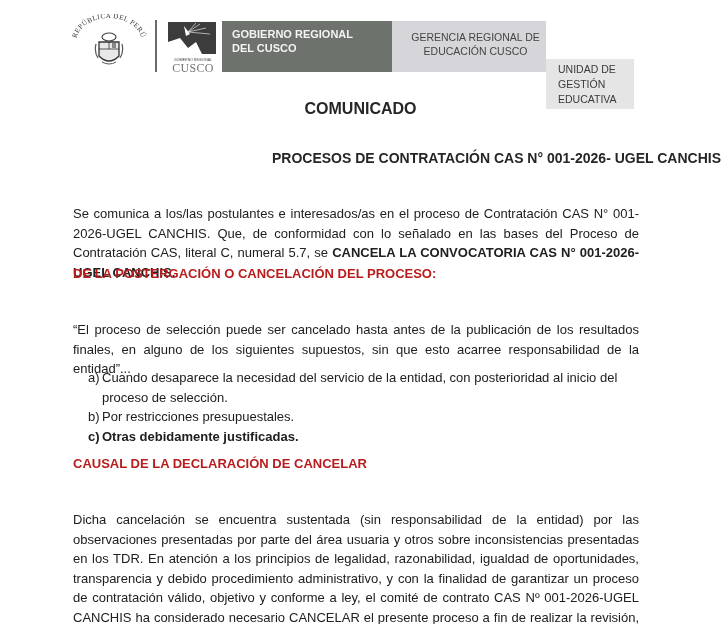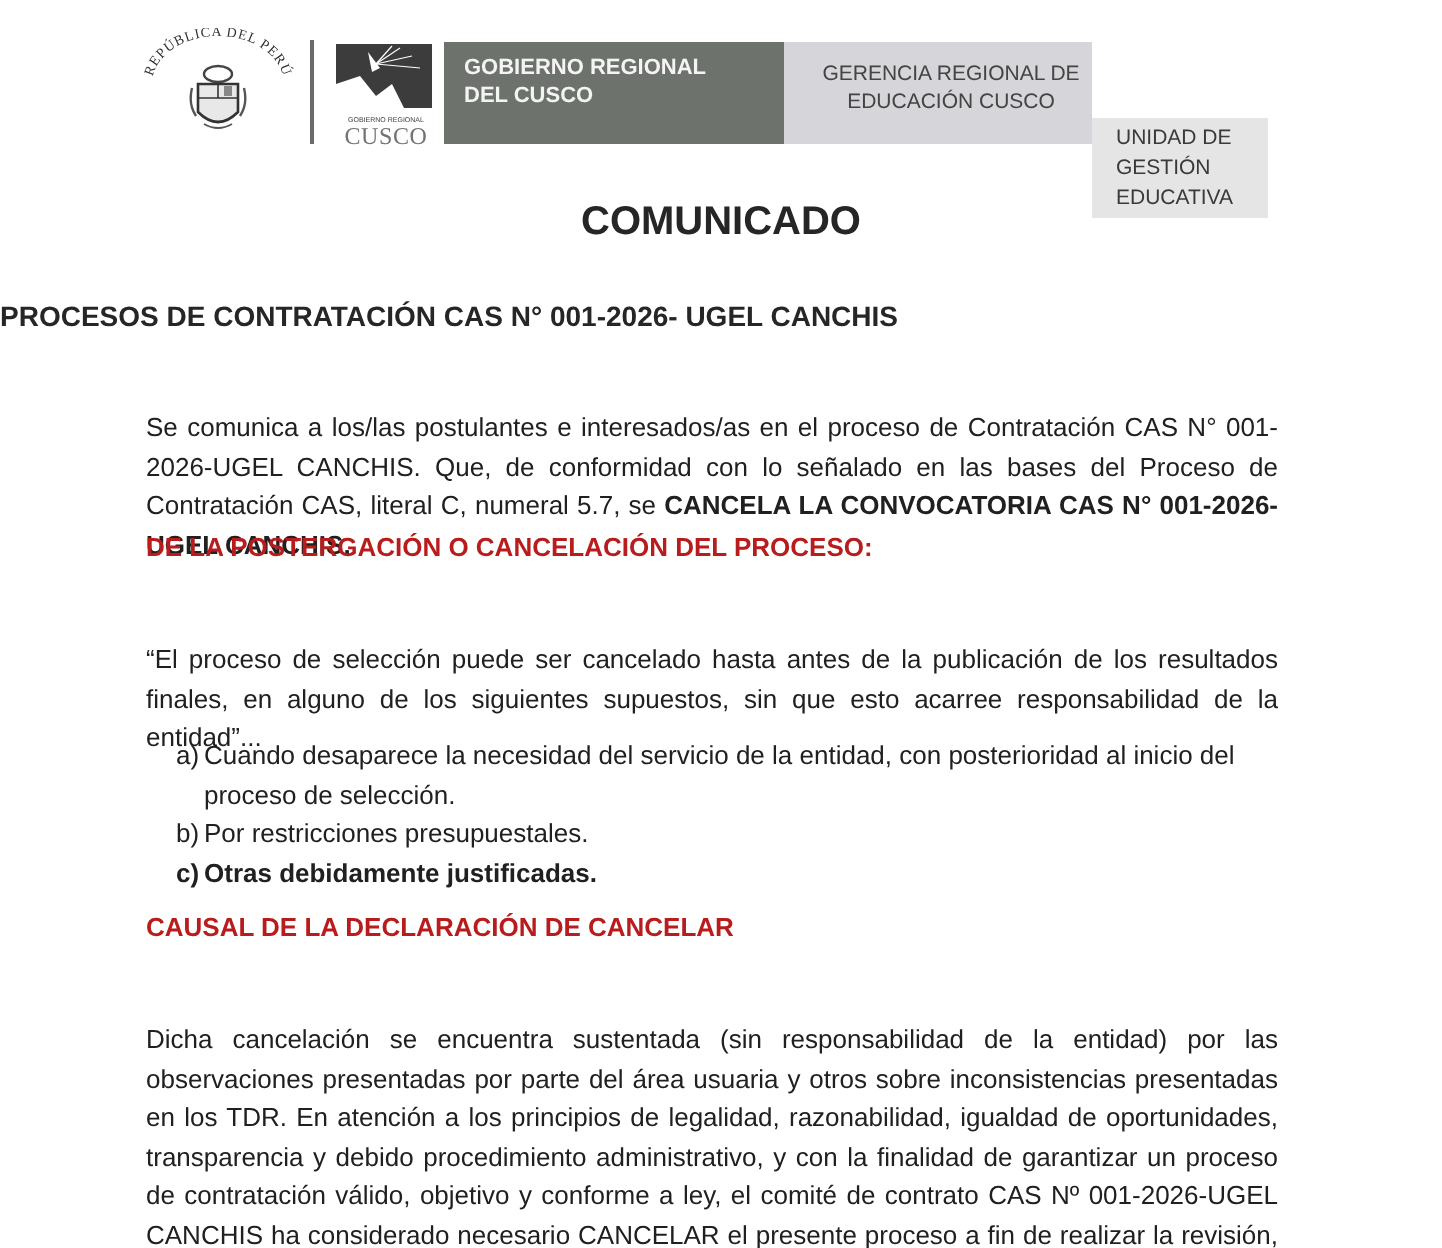--- a/index.html
+++ b/index.html
@@ -51,24 +51,24 @@
       text-align: center; padding-top: 9px; font-size: 10.5px;
     }
     .box-ugel {
       left: 546px; width: 88px; top: 23px; height: 50px; background: #e5e5e5; color: #3a3a3a;
       padding: 3px 0 0 12px; font-size: 10.5px; line-height: 15px; margin-top: 36px;
     }
 
     
     .title {
       position: absolute; left: 0; top: 100px; width: 721px; text-align: center;
-      font-weight: bold; font-size: 20px; color: #262626;
+      font-weight: bold; font-size: 16px; color: #262626;
     }
     .subtitle {
-      position: absolute; left: 0; top: 150px; width: 721px; text-align: left;
+      position: absolute; left: 0; top: 150px; width: 721px; text-align: right;
       font-weight: bold; font-size: 14px; color: #262626;
     }
 
     
     .body-text {
       position: absolute; left: 73px; width: 566px;
       font-size: 13px; line-height: 19.5px; text-align: justify; color: #202020; margin-top: 24px;
     }
     .p1 { top: 180px; }
     .h-section { position: absolute; left: 73px; font-weight: bold; font-size: 13px; color: #b91c1c; }

